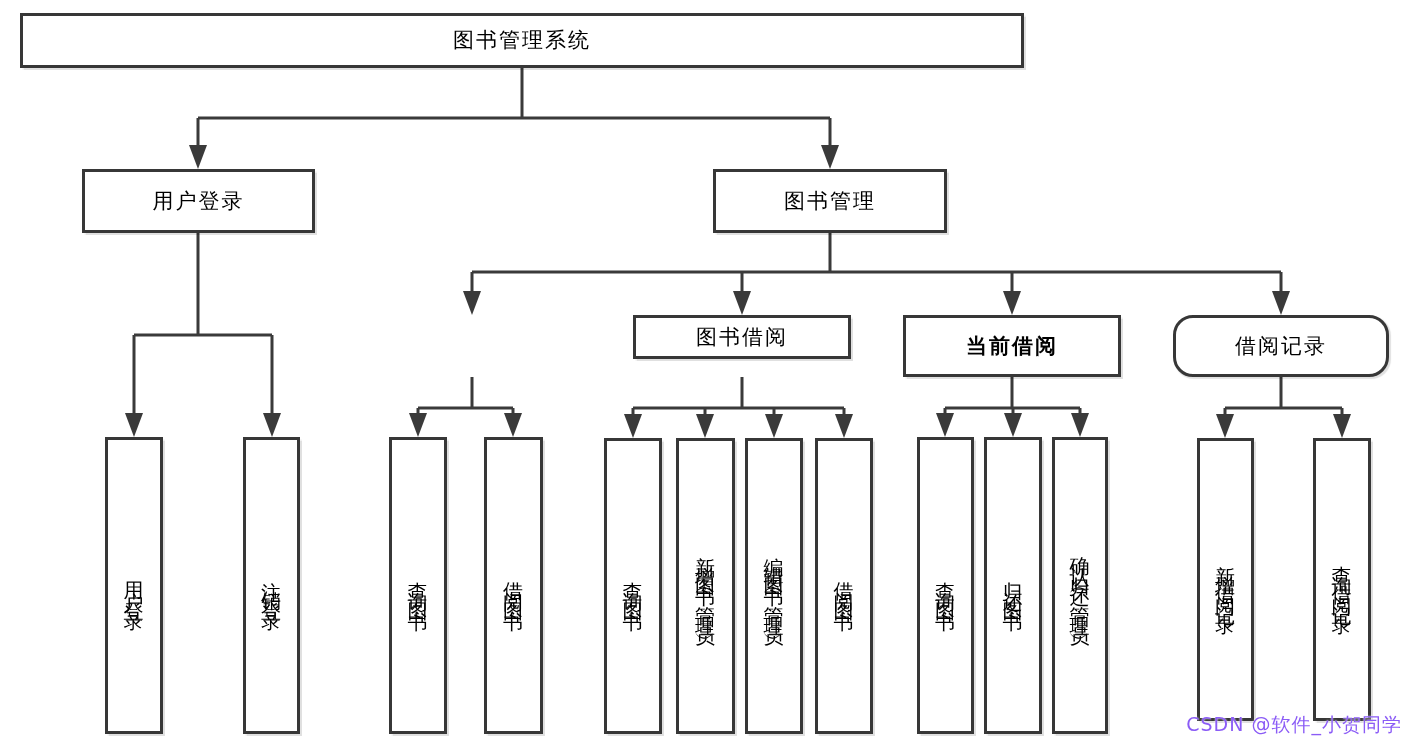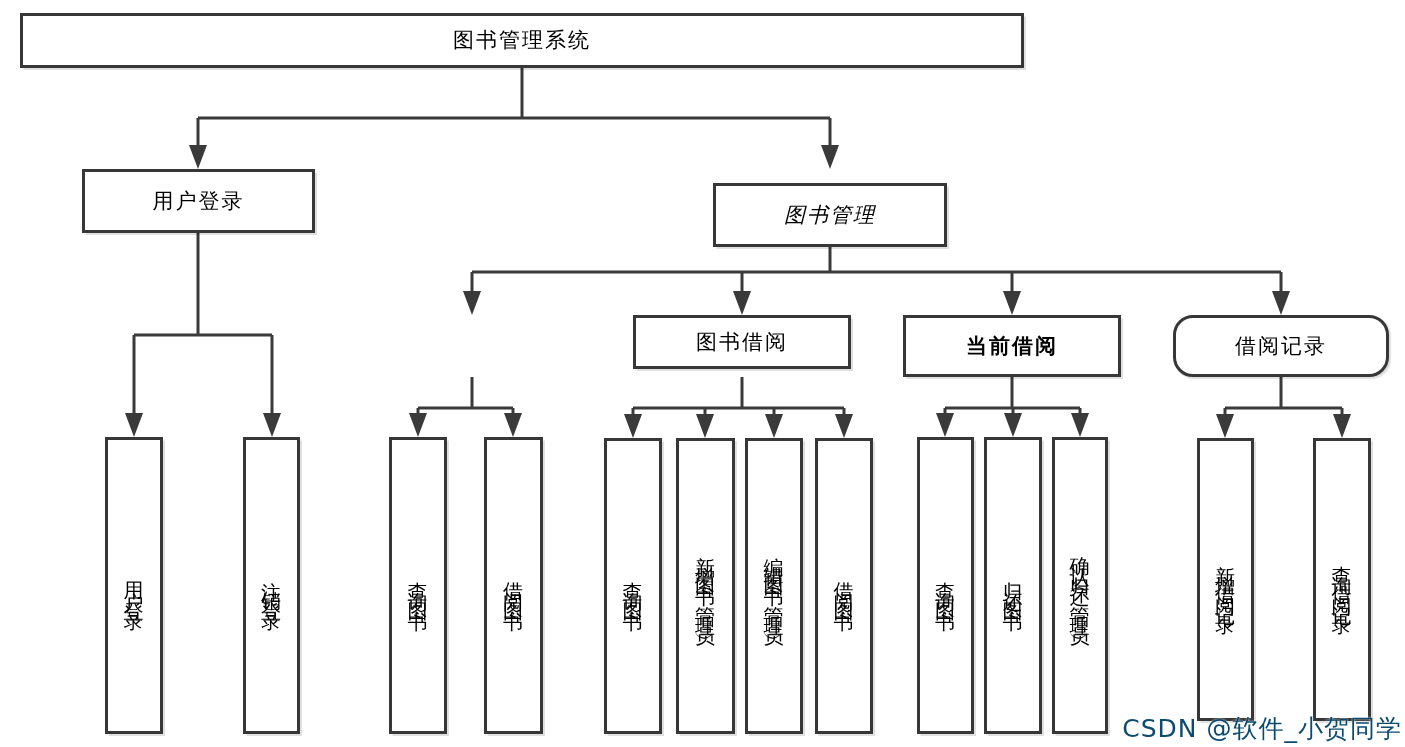--- a/index.html
+++ b/index.html
@@ -38,22 +38,22 @@
     text-orientation: mixed;
     font-size: 20px;
     letter-spacing: 10px;
     line-height: 1;
     white-space: nowrap;
   }
   .watermark {
     position: absolute;
     right: 3px;
     top: 712px;
-    font-size: 25px;
-    color: #0c4a6e;
+    font-size: 19px;
+    color: #8b5cf6;
     letter-spacing: 1px;
     text-shadow: 0 0 2px #ffffff;
     white-space: nowrap;
   }
 </style>
 </head>
 <body>
 
 <div class="stage">
 
@@ -90,25 +90,25 @@
     </g>
   </svg>
 
   <div class="node h" style="left:20px; top:13px; width:1004px; height:55px; font-size:22px;">
     <span>图书管理系统</span>
   </div>
 
   <div class="node h" style="left:82px; top:169px; width:233px; height:64px;">
     <span>用户登录</span>
   </div>
-  <div class="node h" style="left:713px; top:183px; width:234px; height:64px;font-style:italic;">
+  <div class="node h" style="left:713px; top:169px; width:234px; height:64px;">
     <span>图书管理</span>
   </div>
 
-  <div class="node h" style="left:633px; top:315px; width:218px; height:54px;">
+  <div class="node h" style="left:633px; top:315px; width:218px; height:44px;">
     <span>图书借阅</span>
   </div>
   <div class="node h" style="left:903px; top:315px; width:218px; height:62px;font-weight:bold;">
     <span>当前借阅</span>
   </div>
   <div class="node h" style="left:1173px; top:315px; width:216px; height:62px;border-radius:20px;">
     <span>借阅记录</span>
   </div>
 
   <div class="node v" style="left:105px; top:437px; width:58px; height:297px;">

